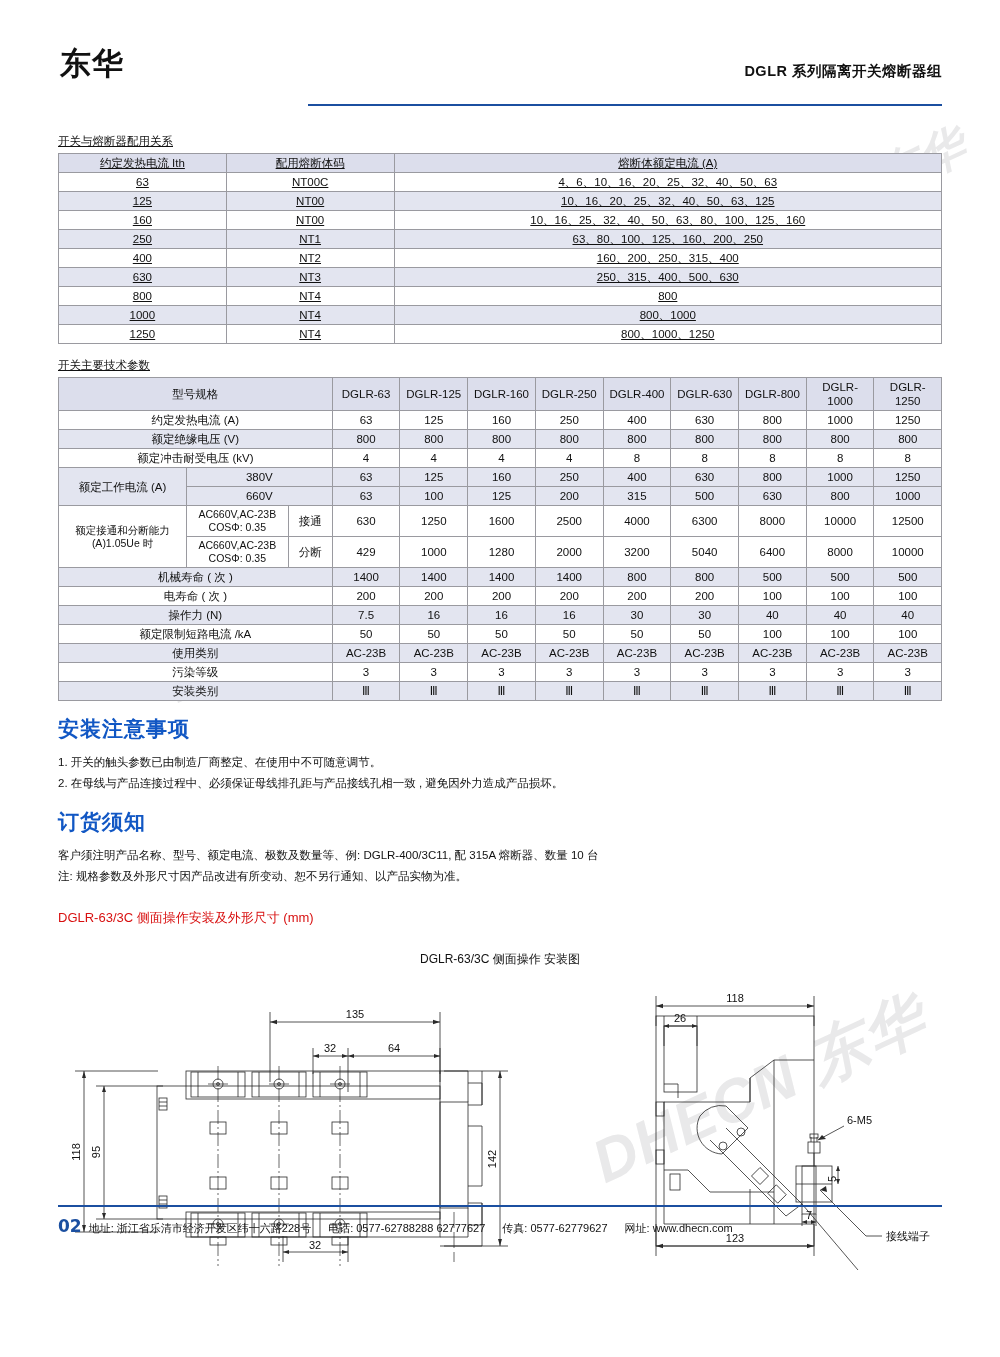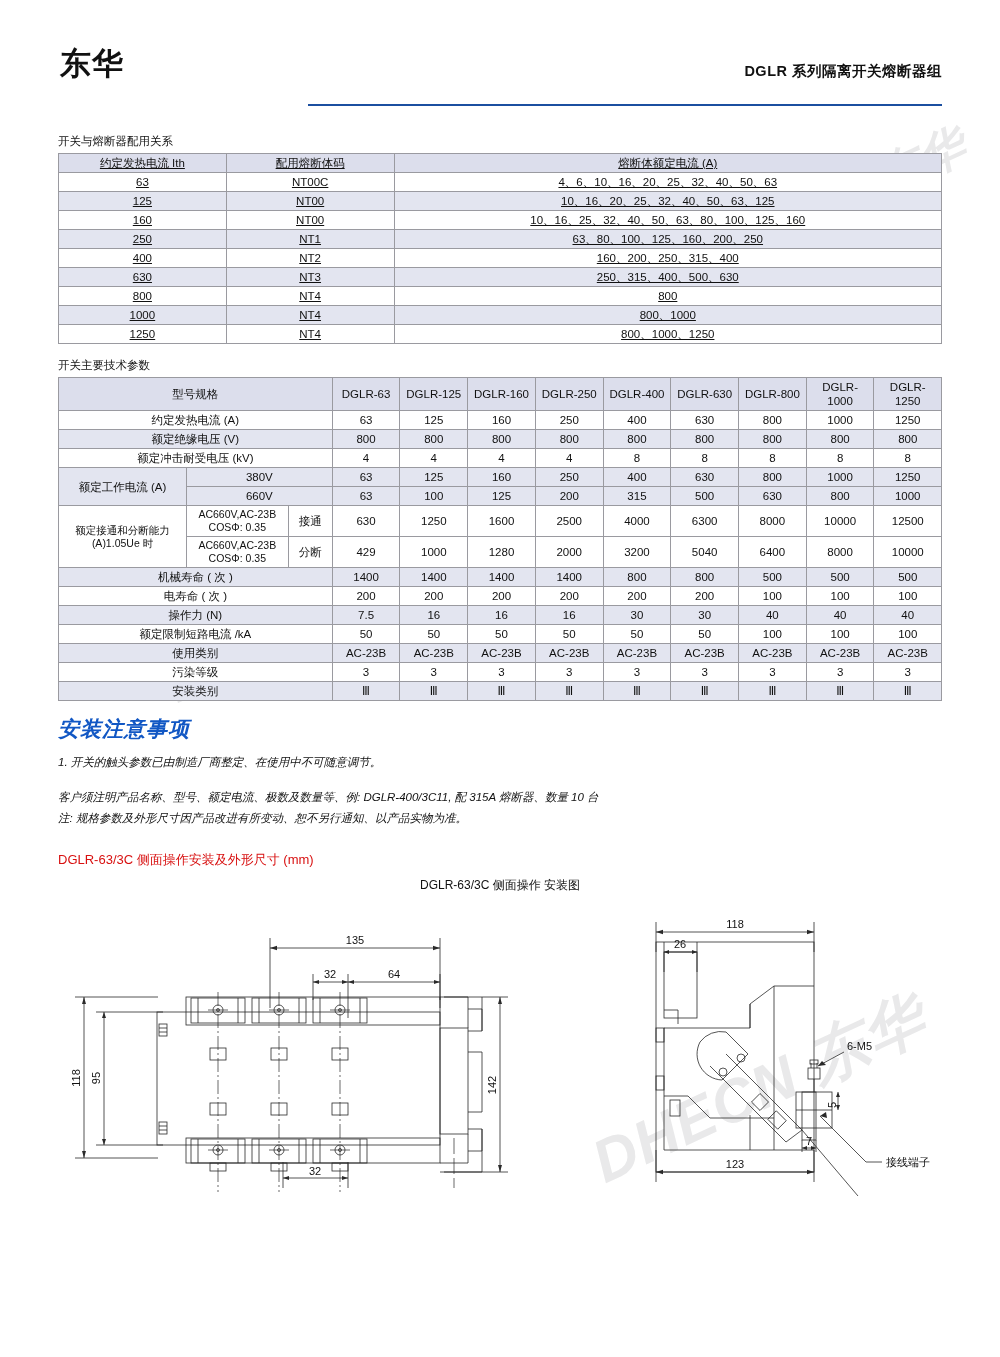--- a/index.html
+++ b/index.html
@@ -73,21 +73,21 @@
     position: absolute; left: 250px; right: 0; bottom: 2px;
     height: 2.5px; background: #1b4fa0;
   }
 
   
   .sect-title {
     font-size: 21px; font-weight: bold; color: #1157c4;
     margin: 0 0 9px 0; letter-spacing: 1px;
   }
   .sub-label {
-    font-size: 11.5px; color: #111; margin: 0 0 4px 0;
+    font-size: 11.5px; color: #111; margin: 0 0 4px 0; text-decoration: underline;
   }
 
   .content { margin: 26px 58px 0 58px; position: relative; }
 
   
   table { border-collapse: collapse; width: 100%; }
   table td, table th {
     border: 1px solid #9a9aa0;
     text-align: center;
     font-size: 11.5px;
@@ -102,34 +102,34 @@
 
   .t2 { margin-top: 4px; }
   .t2 td { height: 19px; line-height: 14px; }
   .t2 .shade td { background: #e3e5f0; }
   .t2 .plain td { background: #ffffff; }
   .t2 .hdr td { background: #dcdeec; }
   .t2 .lab { text-align: center; }
   .t2 .two-line { line-height: 13px; font-size: 10.5px; }
 
   
-  .notes { margin-top: 14px; font-style: italic; }
+  .notes { margin-top: 14px; }
   .note-line {
     font-size: 11.5px; color: #111; line-height: 21px;
   }
   .order-line { font-size: 11.5px; color: #111; line-height: 21px; }
 
   
   .draw-head {
     font-size: 13px; font-weight: normal; color: #d81010;
     margin-top: 22px;
   }
   .draw-caption {
     text-align: center; font-size: 12px; color: #111;
-    margin-top: 8px;
+    margin-top: 24px;
   }
   .drawing-area {
     position: relative;
     height: 300px;
     margin-top: 6px;
   }
   .drawing-area svg { display: block; }
 
   
   .footer {
@@ -446,23 +446,25 @@
           <td>Ⅲ</td>
           <td>Ⅲ</td>
           <td>Ⅲ</td>
         </tr>
       </tbody>
     </table>
 
     <div class="notes">
       <div class="sect-title" style="margin-top:14px">安装注意事项</div>
       <div class="note-line">1. 开关的触头参数已由制造厂商整定、在使用中不可随意调节。</div>
+      <div class="note-line">2. 在母线与产品连接过程中、必须保证母线排孔距与产品接线孔相一致 , 避免因外力造成产品损坏。</div>
     </div>
 
     <div class="notes">
+      <div class="sect-title" style="margin-top:14px">订货须知</div>
       <div class="order-line">客户须注明产品名称、型号、额定电流、极数及数量等、例:  DGLR-400/3C11, 配 315A 熔断器、数量 10 台</div>
       <div class="order-line">注:  规格参数及外形尺寸因产品改进有所变动、恕不另行通知、以产品实物为准。</div>
     </div>
 
     <div class="draw-head">DGLR-63/3C 侧面操作安装及外形尺寸 (mm)</div>
     <div class="draw-caption">DGLR-63/3C 侧面操作 安装图</div>
 
     <div class="drawing-area">
       <svg width="884" height="300" viewBox="0 0 884 300">
         <g fill="none" stroke="#2a2a2a" stroke-width="0.8" shape-rendering="geometricPrecision">
@@ -689,14 +691,24 @@
           <text x="789" y="150">6-M5</text>
           <text x="778" y="205" text-anchor="middle" transform="rotate(-90 778 205)">5</text>
           <text x="751" y="245" text-anchor="middle">7</text>
           <text x="828" y="266">接线端子</text>
         </g>
       </svg>
     </div>
 
   </div>
 
+  <div class="footer">
+    <div class="footer-rule"></div>
+    <div class="footer-text">
+      <span class="footer-num">02</span>
+      <span class="footer-seg">地址:  浙江省乐清市经济开发区纬十六路228号</span>
+      <span class="footer-seg gap-l">电话:  0577-62788288   62777627</span>
+      <span class="footer-seg gap-l">传真:  0577-62779627</span>
+      <span class="footer-seg gap-l">网址:  www.dhecn.com</span>
+    </div>
+  </div>
 
 </div>
 
 </body></html>

